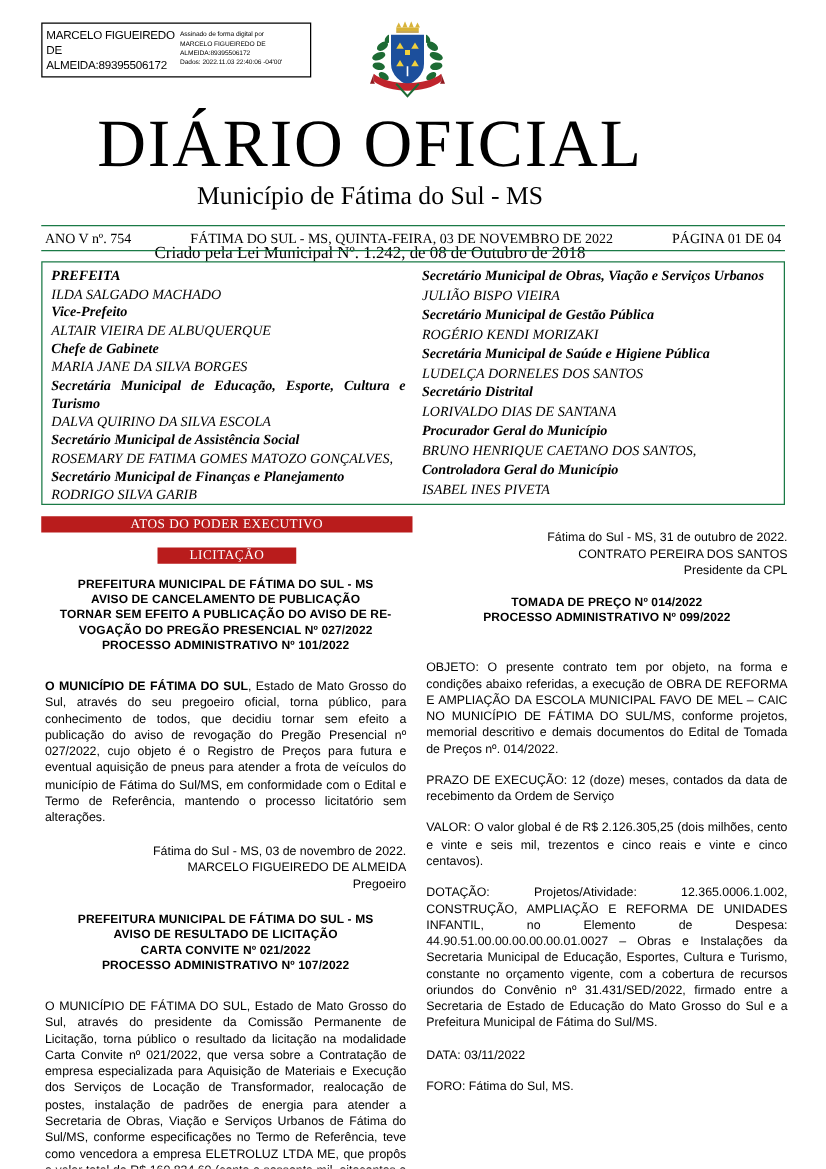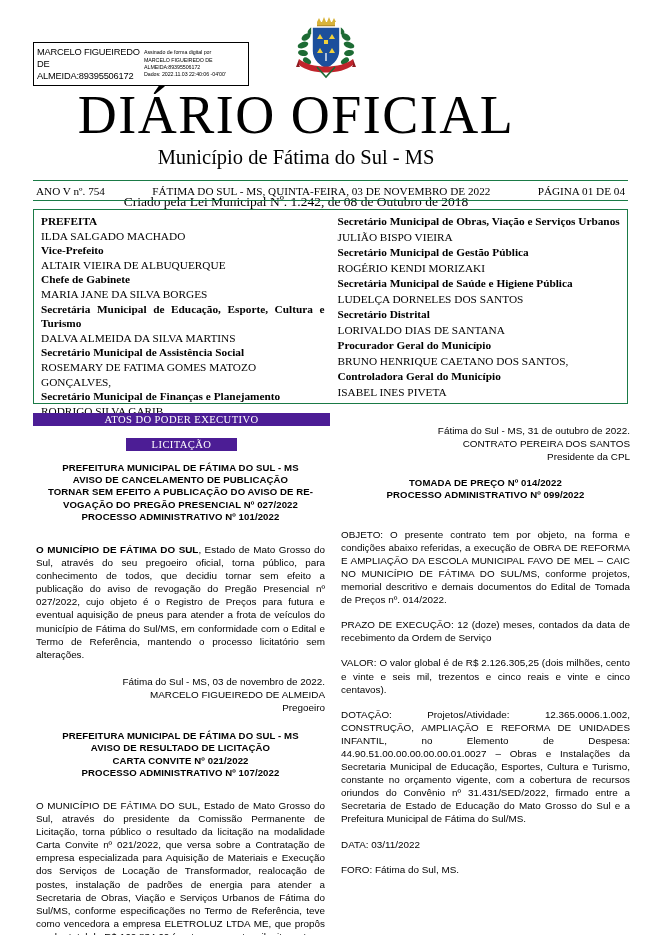--- a/index.html
+++ b/index.html
@@ -21,21 +21,20 @@
     position: absolute;
     left: 33px;
     top: 18px;
     width: 216px;
     height: 44px;
     border: 1px solid #000;
     box-sizing: border-box;
     display: flex;
     align-items: center;
     overflow: hidden;
-    margin-top: 24px;
   }
   .sig-left {
     font-family: "Liberation Sans", sans-serif;
     font-size: 9.3px;
     line-height: 12px;
     letter-spacing: -0.2px;
     padding-left: 3px;
     width: 104px;
     flex: none;
   }
@@ -107,20 +106,21 @@
   
   .officials {
     position: absolute;
     left: 33px;
     top: 209px;
     width: 595px;
     height: 195px;
     border: 1.6px solid #1a7a46;
     box-sizing: border-box;
     display: flex;
+    font-style: italic;
   }
   .off-col {
     width: 50%;
     box-sizing: border-box;
     padding: 4px 6px 0 7px;
     font-family: "Liberation Serif", serif;
   }
   .off-role {
     font-size: 11.3px;
     font-weight: bold;
@@ -131,21 +131,21 @@
   .off-name {
     font-size: 11.3px;
     line-height: 14.6px;
   }
   .off-col.right .off-role { line-height: 15.5px; }
   .off-col.right .off-name { line-height: 15.5px; }
 
   
   .banner {
     position: absolute;
-    background: #4c1d95;
+    background: #b91c1c;
     color: #ffffff;
     font-family: "Liberation Serif", serif;
     text-align: center;
     box-sizing: border-box;
     display: flex;
     align-items: center;
     justify-content: center;
   }
   .banner-atos {
     left: 33px;
@@ -273,21 +273,21 @@
 
 <div class="officials">
   <div class="off-col left">
     <div class="off-role">PREFEITA</div>
     <div class="off-name">ILDA SALGADO MACHADO</div>
     <div class="off-role">Vice-Prefeito</div>
     <div class="off-name">ALTAIR VIEIRA DE ALBUQUERQUE</div>
     <div class="off-role">Chefe de Gabinete</div>
     <div class="off-name">MARIA JANE DA SILVA BORGES</div>
     <div class="off-role wrap2">Secretária Municipal de Educação, Esporte, Cultura e Turismo</div>
-    <div class="off-name">DALVA ALMEIDA DA SILVA MARTINS</div>
+    <div class="off-name">DALVA QUIRINO DA SILVA ESCOLA</div>
     <div class="off-role">Secretário Municipal de Assistência Social</div>
     <div class="off-name">ROSEMARY DE FATIMA GOMES MATOZO GONÇALVES,</div>
     <div class="off-role">Secretário Municipal de Finanças e Planejamento</div>
     <div class="off-name">RODRIGO SILVA GARIB</div>
   </div>
   <div class="off-col right">
     <div class="off-role">Secretário Municipal de Obras, Viação e Serviços Urbanos</div>
     <div class="off-name">JULIÃO BISPO VIEIRA</div>
     <div class="off-role">Secretário Municipal de Gestão Pública</div>
     <div class="off-name">ROGÉRIO KENDI MORIZAKI</div>

